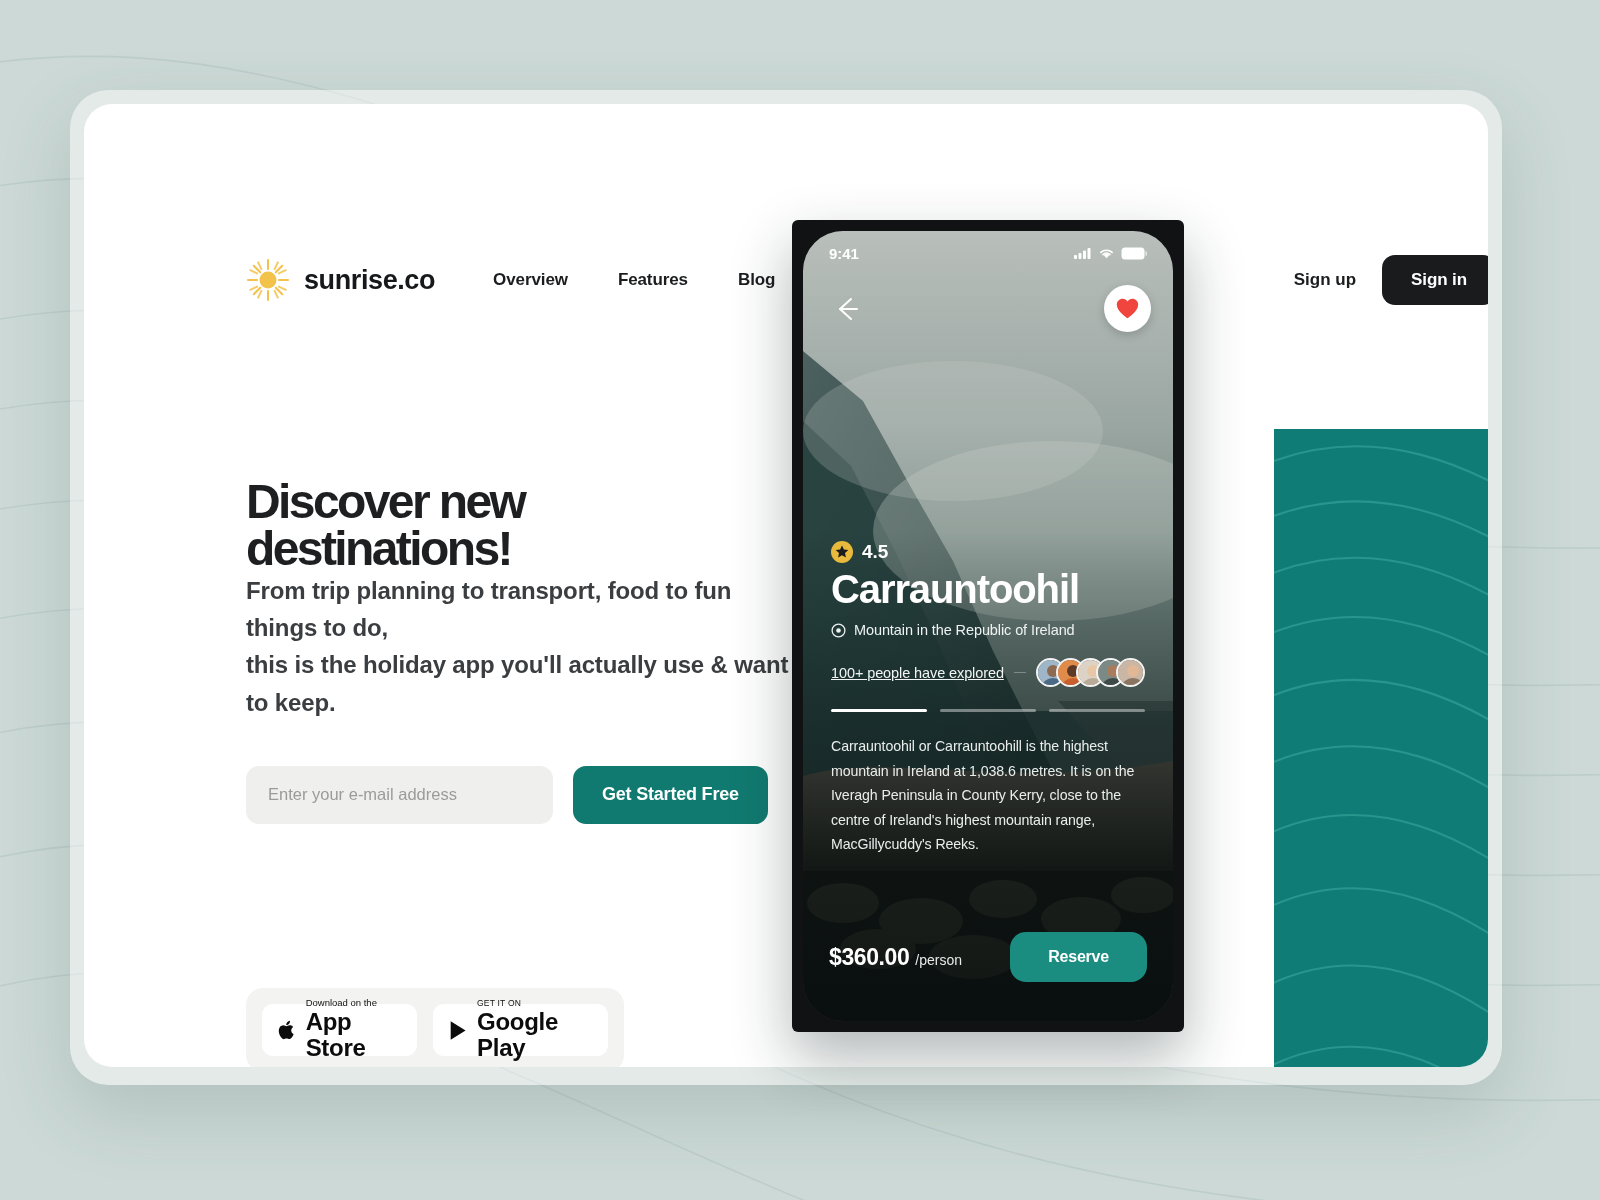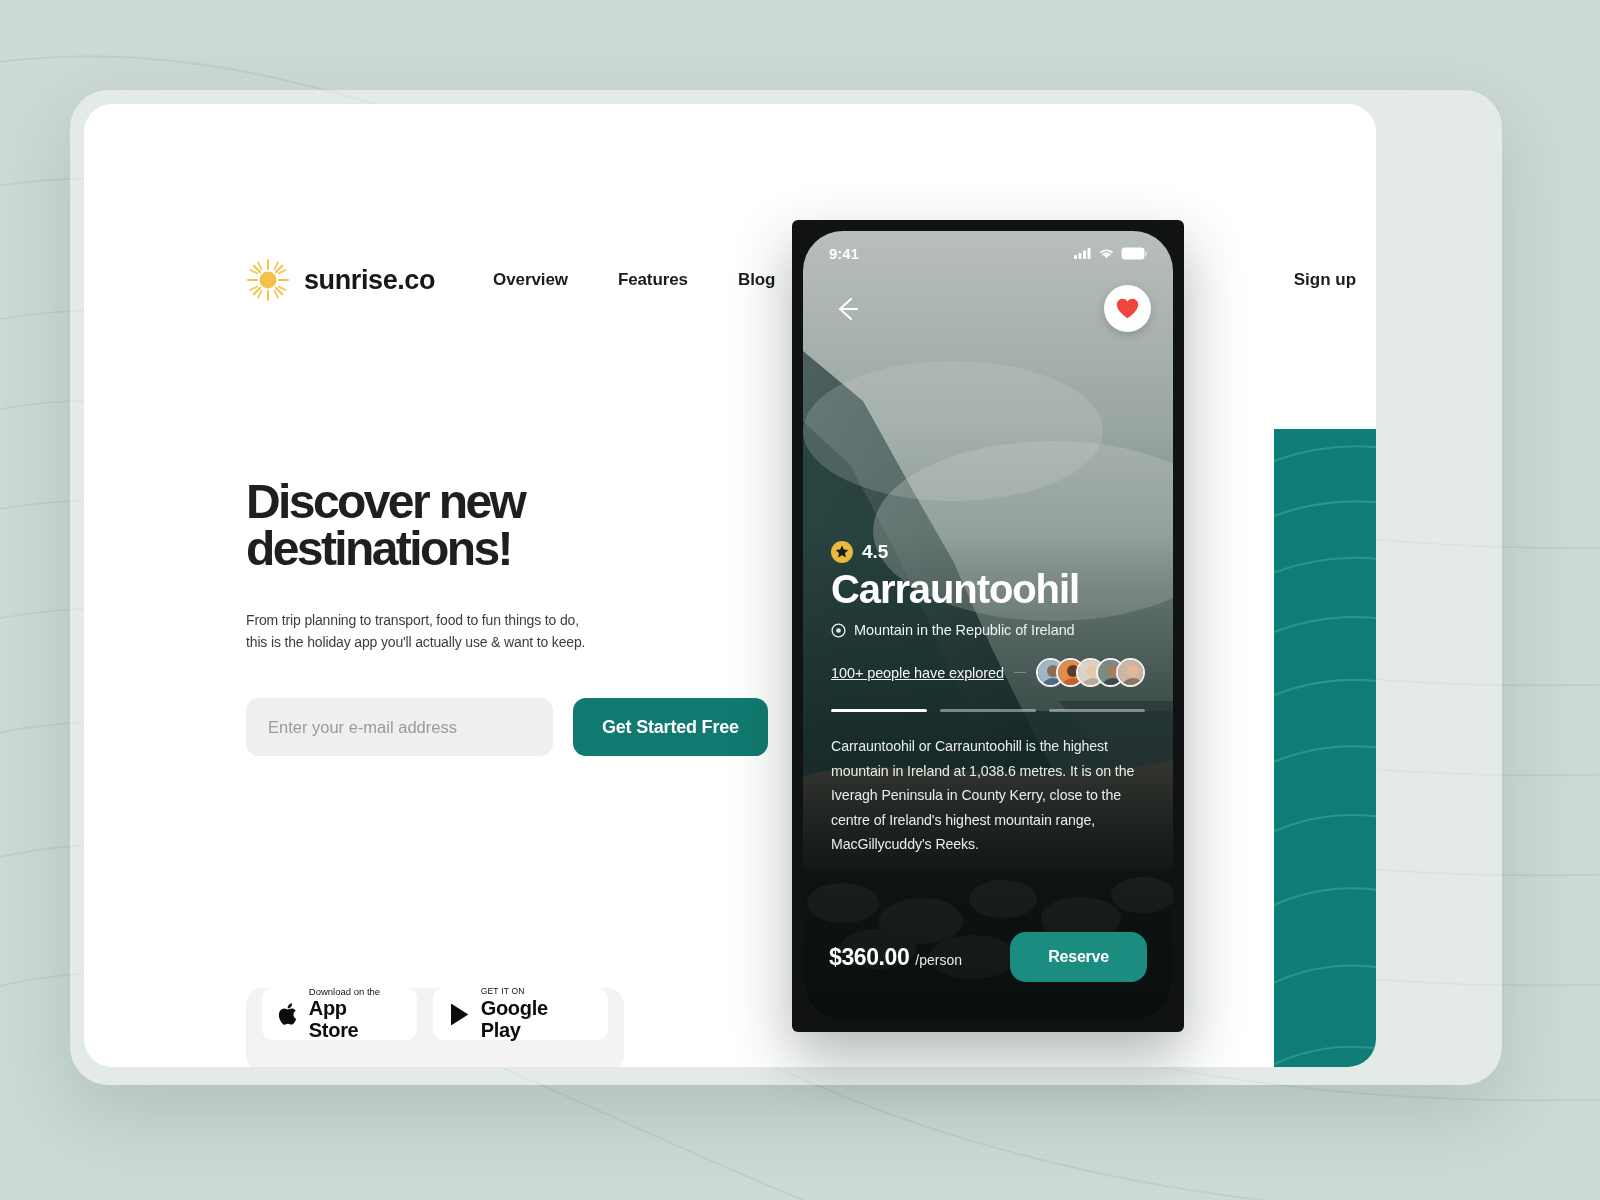--- a/index.html
+++ b/index.html
@@ -16,21 +16,21 @@
 
   
   #card-frame {
     position:absolute; left:70px; top:90px; width:1432px; height:995px;
     background:rgba(255,255,255,0.45);
     border-radius:38px;
     box-shadow:0 28px 70px rgba(60,90,85,0.18);
   }
   
   #card {
-    position:absolute; left:84px; top:104px; width:1292px; height:963px;
+    position:absolute; left:84px; top:104px; width:1404px; height:963px;
     background:#ffffff;
     border-radius:28px;
   }
   #card-clip {
     position:absolute; inset:0; border-radius:28px; overflow:hidden;
   }
 
   
   #teal-panel {
     position:absolute; left:1190px; top:325px; width:295px; height:745px;
@@ -63,50 +63,50 @@
     padding:15px 29px; border-radius:13px; letter-spacing:-0.1px;
   }
 
   
   #hero { position:absolute; left:162px; top:375px; width:560px; }
   #headline {
     font-size:48px; line-height:0.97; font-weight:800; color:#1d1f21;
     letter-spacing:-2.6px; white-space:pre-line;
   }
   #subheadline {
-    margin-top:38px; font-size:14px; line-height:1.55; color:#3b3e41;
-    font-weight:400; letter-spacing:-0.15px; white-space:pre-line;
+    font-size:24px; line-height:1.55; color:#3b3e41;
+    font-weight:700; letter-spacing:-0.15px; white-space:pre-line;
   }
   #signup-form { margin-top:45px; display:flex; align-items:center; gap:20px; }
   #email-input {
     width:307px; height:58px; background:#efefed; border:none; border-radius:13px;
     padding:0 22px; font-family:inherit; font-size:16.5px; color:#2b2d2f;
     outline:none;
   }
   #email-input::placeholder { color:#9b9c9a; }
   #cta-button {
     height:58px; background:#117a70; color:#fff; border:none; cursor:pointer;
     font-family:inherit; font-size:18px; font-weight:700; padding:0 29px;
     border-radius:13px; letter-spacing:-0.2px;
   }
 
   
   #store-badges {
     position:absolute; left:162px; top:884px; width:378px; height:84px;
     background:#f3f3f1; border-radius:17px;
-    display:flex; align-items:flex-start; gap:16px; padding:0 16px;
+    display:flex; align-items:center; gap:16px; padding:0 16px;
   }
   .store-badge {
     background:#ffffff; border-radius:11px; height:52px; cursor:pointer;
     display:flex; align-items:center; gap:9px; padding:0 16px;
   }
   .badge-text { display:flex; flex-direction:column; justify-content:center; }
   .badge-small { font-size:9.5px; color:#121212; line-height:1.15; font-weight:400; }
   .badge-small.upper { font-size:8.5px; letter-spacing:0.2px; }
-  .badge-big { font-size:20px; color:#0c0c0c; font-weight:600; line-height:1.1; letter-spacing:-0.3px; }
+  .badge-big { font-size:24px; color:#0c0c0c; font-weight:600; line-height:1.1; letter-spacing:-0.3px; }
 
   
   #phone {
     position:absolute; left:792px; top:220px; width:392px; height:812px;
     background:#111214; border-radius:6px;
     box-shadow:0 26px 60px rgba(20,35,35,0.33);
     padding:11px;
   }
   #phone-screen {
     position:relative; width:100%; height:100%;

